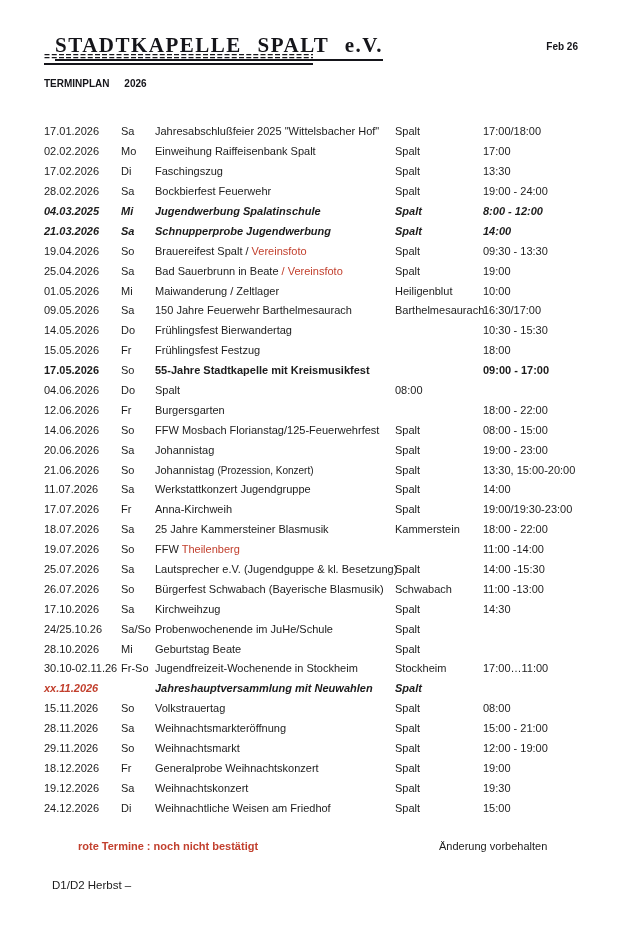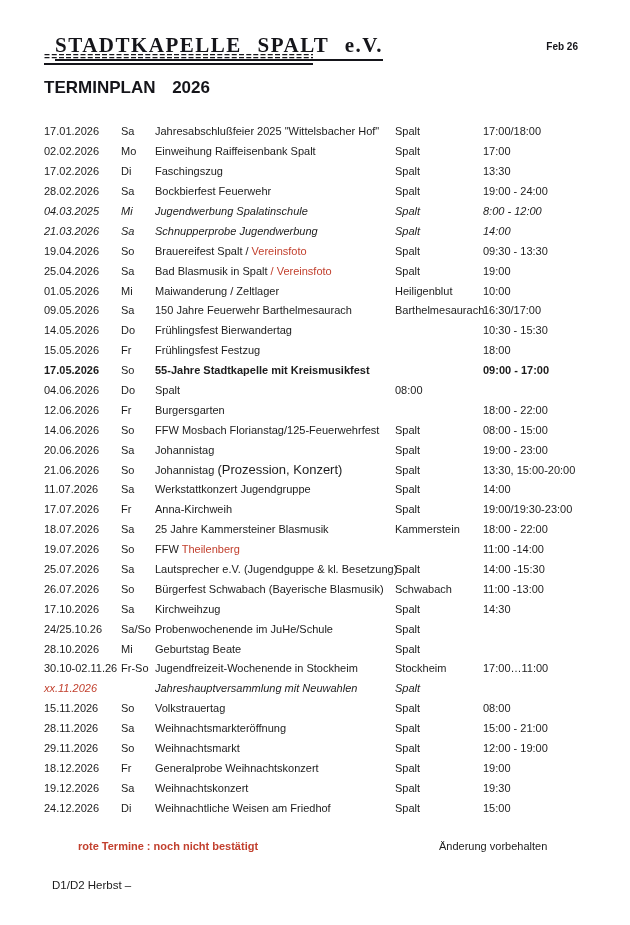--- a/index.html
+++ b/index.html
@@ -19,33 +19,33 @@
     font-weight:bold; font-size:10px; letter-spacing:1.2px; color:#15151a;
     overflow:hidden; white-space:nowrap; border-bottom:2px solid #15151a;
     font-family:"Liberation Mono", monospace; line-height:10px;
   }
   .date-stamp {
     position:absolute; right:52px; top:41px;
     font-size:10px; font-weight:bold; color:#15151a;text-align:center;
   }
   .subtitle {
     position:absolute; left:44px; top:78px;
-    font-size:17px; font-weight:bold; word-spacing:12px; color:#15151a;
+    font-size:10px; font-weight:bold; word-spacing:12px; color:#15151a;
   }
   .rows { position:absolute; left:44px; top:122px; width:560px; }
   .row {
     display:grid; grid-template-columns:77px 34px 240px 88px 1fr;
     height:19.9px; align-items:center; font-size:11px; line-height:13px;
   }
   .row > div { white-space:nowrap; overflow:visible; }
   .c-event { white-space:pre; }
-  .row.italic > div { font-style:italic; }
+  .row.italic > div { font-style:italic;font-weight:bold; }
   .row.bold .c-date, .row.bold .c-event, .row.bold .c-time { font-weight:bold; }
   .red { color:#c2402e; }
-  .small-part { font-size:13px;margin-top:33px; }
+  .small-part { font-size:10px;margin-top:33px; }
   .legend {
     position:absolute; left:44px; top:840px;
     font-size:11px; font-weight:bold; color:#c2402e;padding-left:34px;
   }
   .change-note { position:absolute; left:439px; top:840px; font-size:11px; }
   .bottom-note { position:absolute; left:44px; top:879px; font-size:11.5px;padding-left:8px; }
 </style>
 </head>
 <body>
 
@@ -105,21 +105,21 @@
       <div class="row">
         <div class="c-date">19.04.2026</div>
         <div class="c-day">So</div>
         <div class="c-event"><span>Brauereifest Spalt / </span><span class="red">Vereinsfoto</span></div>
         <div class="c-location">Spalt</div>
         <div class="c-time">09:30 - 13:30</div>
       </div>
       <div class="row">
         <div class="c-date">25.04.2026</div>
         <div class="c-day">Sa</div>
-        <div class="c-event"><span>Bad Blasmusik in Spalt </span><span class="red">/ Vereinsfoto</span></div>
+        <div class="c-event"><span>Bad Sauerbrunn in Beate </span><span class="red">/ Vereinsfoto</span></div>
         <div class="c-location">Spalt</div>
         <div class="c-time">19:00</div>
       </div>
       <div class="row">
         <div class="c-date">01.05.2026</div>
         <div class="c-day">Mi</div>
         <div class="c-event"><span>Maiwanderung / Zeltlager</span></div>
         <div class="c-location">Heiligenblut</div>
         <div class="c-time">10:00</div>
       </div>

